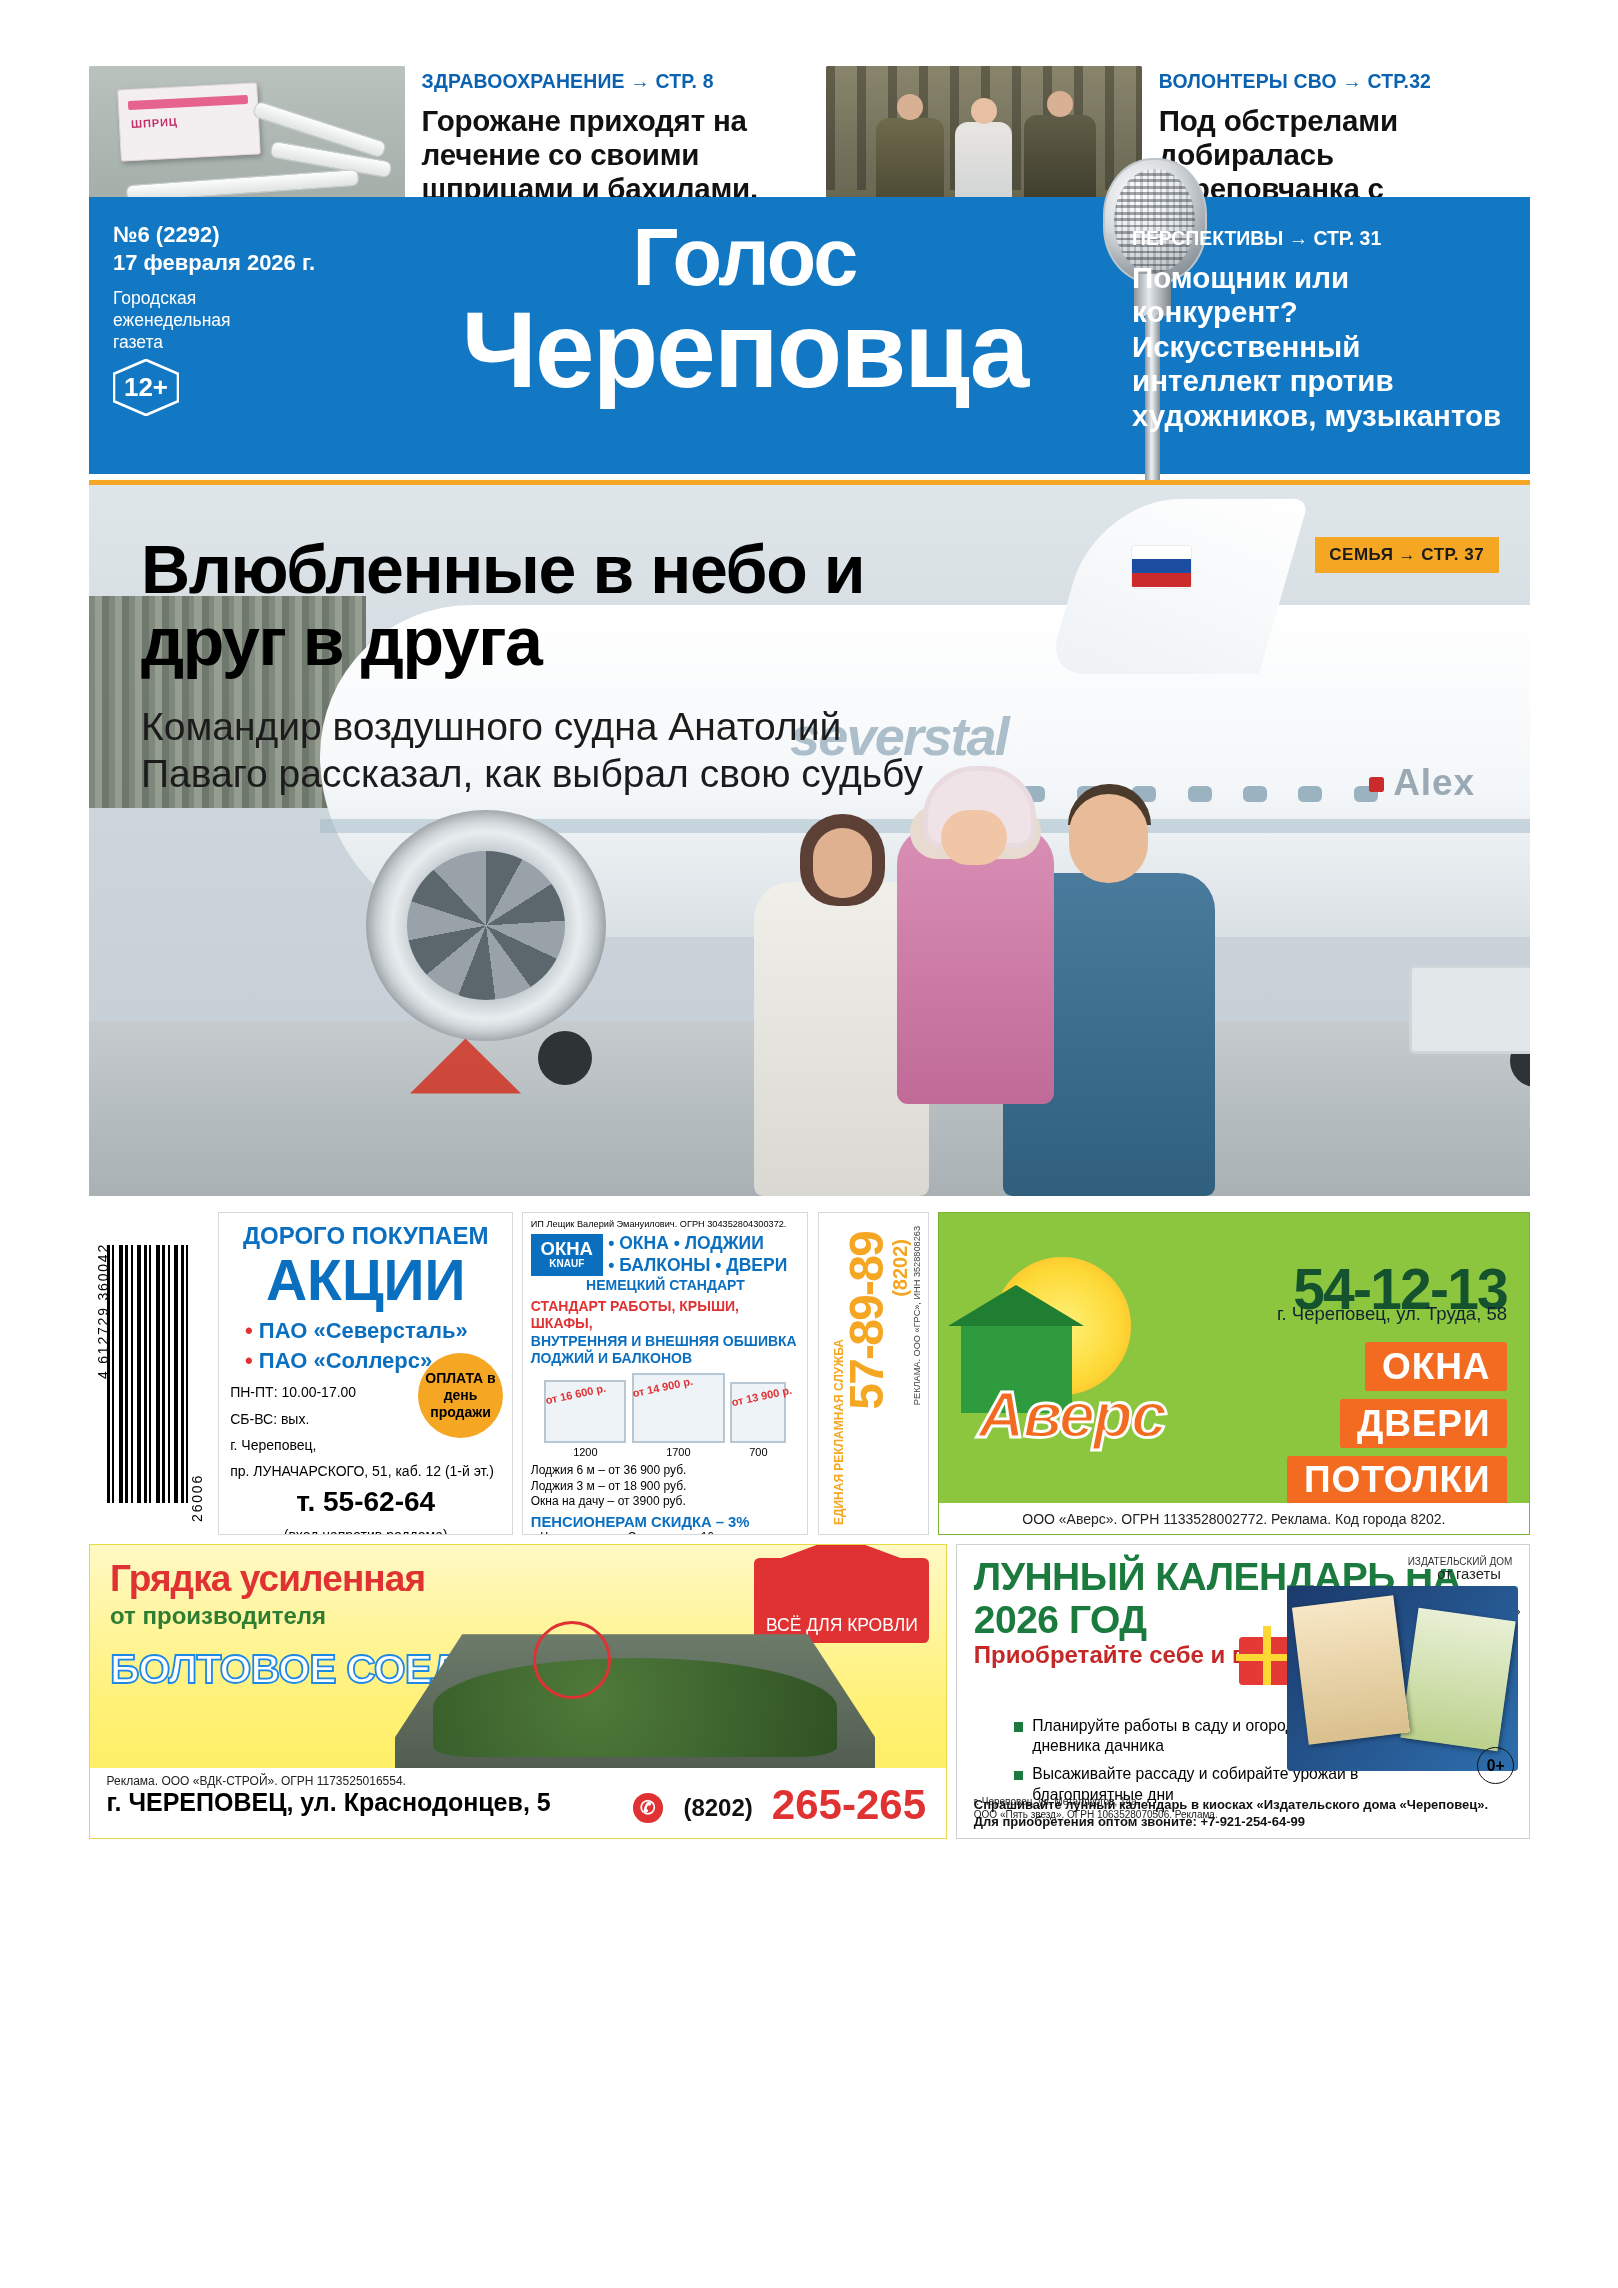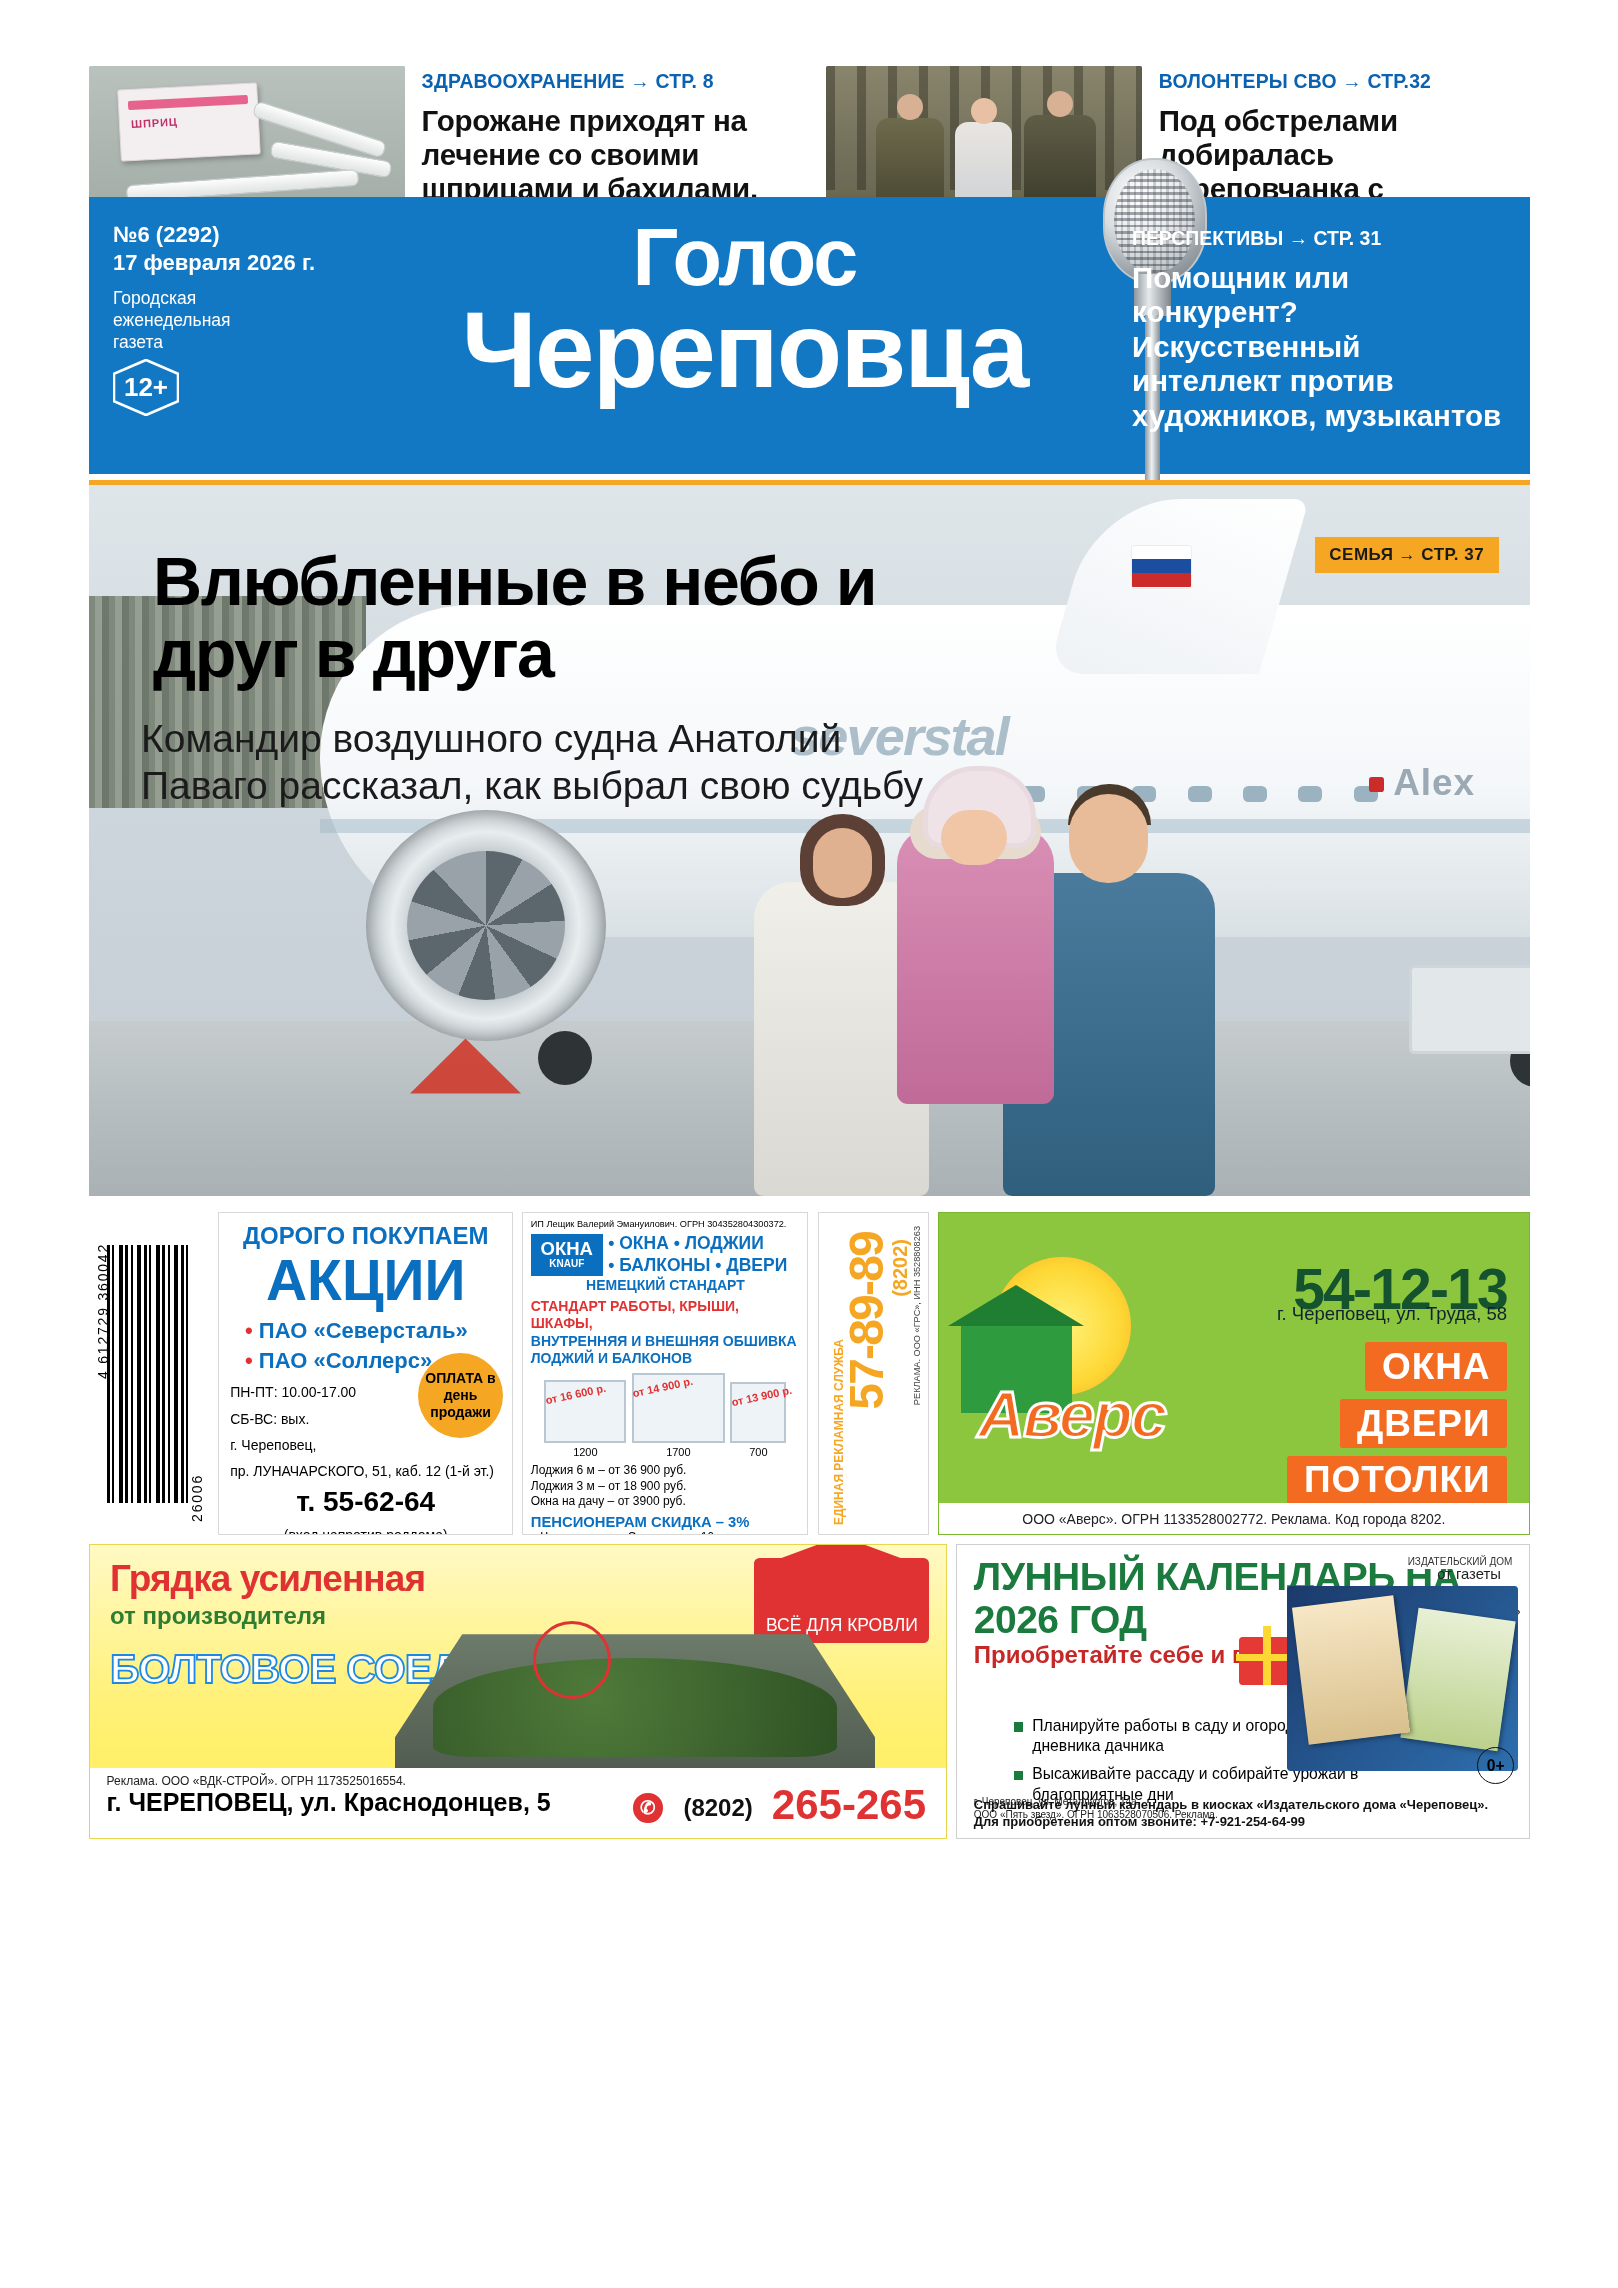--- a/index.html
+++ b/index.html
@@ -98,21 +98,21 @@
   .woman .face{position:absolute;left:59px;top:-54px;width:59px;height:70px;border-radius:29.5px 29.5px 28px 28px;background:#e0b191;}
   .man{left:268px;top:111px;width:212px;height:323px;background:linear-gradient(180deg,#4b7b9c,#2f5f7d);}
   .man .head{position:absolute;left:66px;top:-79px;width:79px;height:89px;border-radius:39px;background:#e8bb99;}
   .man .hair{position:absolute;left:65px;top:-89px;width:83px;height:41px;border-radius:42px 42px 0 0;background:#4a3a2c;}
   .child{position:absolute;left:162px;top:65px;width:157px;height:277px;border-radius:37px 37px 11px 11px;background:linear-gradient(180deg,#d98fb5,#c06a98);}
   .child .hat{position:absolute;left:26px;top:-61px;width:103px;height:72px;border-radius:52px 52px 18.5px 18.5px;background:#efe3e8;border:5.5px solid #e9dadf;}
   .child .face{position:absolute;left:44px;top:-16.6px;width:66px;height:55px;border-radius:33px;background:#f0c6a6;}
   .fur{position:absolute;left:13px;top:-22px;width:131px;height:54px;border-radius:65px;background:#e7dbcf;}
 
   .headline{position:absolute;left:52px;top:48px;width:831px;color:#000;}
-  .headline h1{margin:12px;font-size:68px;line-height:1.06;font-weight:bold;letter-spacing:-1.4px;}
+  .headline h1{margin:0;font-size:68px;line-height:1.06;font-weight:bold;letter-spacing:-1.4px;}
   .headline p{margin:26px 0 0;font-size:39px;line-height:1.22;color:#1b1b1b;}
   .badge{position:absolute;right:31px;top:52px;background:#f5a623;color:#1b1b1b;font-weight:bold;font-size:17px;padding:8.3px 14.8px;letter-spacing:0.5px;}
 
   
   .ads-row{display:flex;gap:9.2px;margin-top:16.6px;height:323px;}
   .ads-row2{display:flex;gap:9.2px;margin-top:9.2px;height:295px;}
   .ad{position:relative;overflow:hidden;box-sizing:border-box;}
 
   
   .ad-barcode{flex:0 0 120px;background:#fff;display:flex;align-items:center;justify-content:center;}

